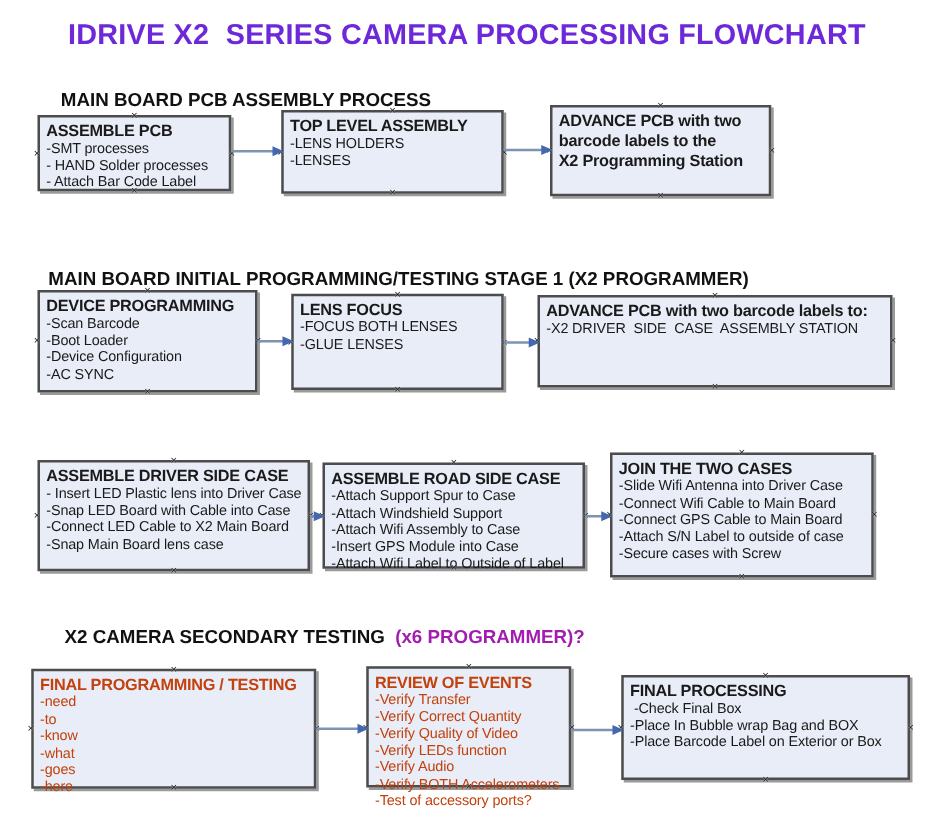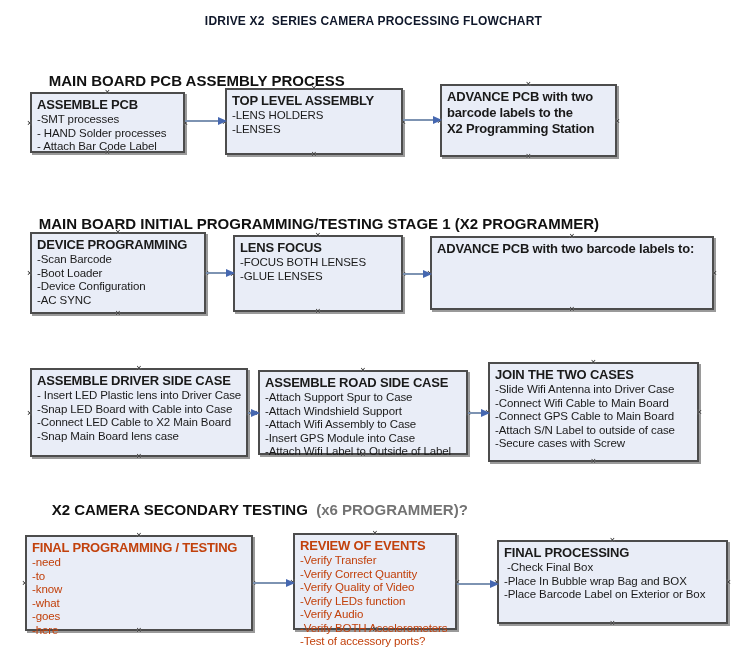--- a/index.html
+++ b/index.html
@@ -3,26 +3,26 @@
 <meta charset="utf-8">
 <style>
   html,body{margin:0;padding:0;background:#ffffff;}
   #canvas{
     position:relative;width:747px;height:662px;background:#ffffff;
     font-family:"Liberation Sans","DejaVu Sans",sans-serif;color:#1a1a1a;
     overflow:hidden;
   }
   .flow-title{
     position:absolute;top:14px;left:0;width:100%;text-align:center;
-    font-size:12px;font-weight:bold;letter-spacing:.2px;white-space:pre;color:#0f172a;
+    font-size:23px;font-weight:bold;letter-spacing:.2px;white-space:pre;color:#6d28d9;
   }
   .section-heading{
     position:absolute;font-size:15px;font-weight:bold;color:#111;white-space:pre;
   }
-  .section-heading .red{color:#737373;}
+  .section-heading .red{color:#a21caf;}
   .box{
     position:absolute;background:#e9edf7;border:2px solid #4c4c4c;
     box-shadow:2px 2px 0 #9a9a9a;box-sizing:border-box;
     padding:3px 4px 2px 5px;overflow:visible;
   }
   .box-title{
     font-size:13px;font-weight:bold;line-height:16px;white-space:nowrap;letter-spacing:-.2px;
   }
   .box-title.multiline{white-space:pre-line;}
   .box-item{
@@ -109,20 +109,21 @@
     <div class="box-item">-FOCUS BOTH LENSES</div>
     <div class="box-item">-GLUE LENSES</div>
   <span class="handle h-top">×</span>
       <span class="handle h-bottom">×</span>
       <span class="handle h-left">×</span>
       <span class="handle h-right">×</span>
     </div>
 
   <div class="box" style="left:430px;top:236px;width:284px;height:74px;">
     <div class="box-title">ADVANCE PCB with two barcode labels to:</div>
+    <div class="box-item">-X2 DRIVER  SIDE  CASE  ASSEMBLY STATION</div>
   <span class="handle h-top">×</span>
       <span class="handle h-bottom">×</span>
       <span class="handle h-left">×</span>
       <span class="handle h-right">×</span>
     </div>
 
   <div class="box" style="left:30px;top:368px;width:218px;height:89px;">
     <div class="box-title">ASSEMBLE DRIVER SIDE CASE</div>
     <div class="box-item">- Insert LED Plastic lens into Driver Case</div>
     <div class="box-item">-Snap LED Board with Cable into Case</div>

